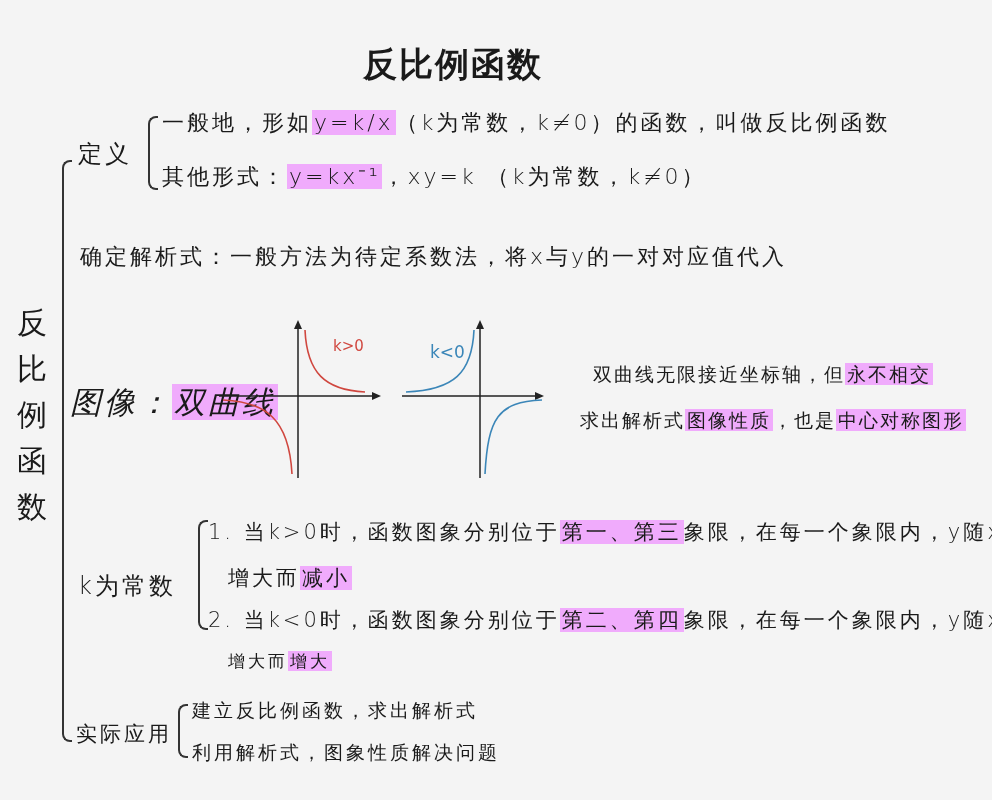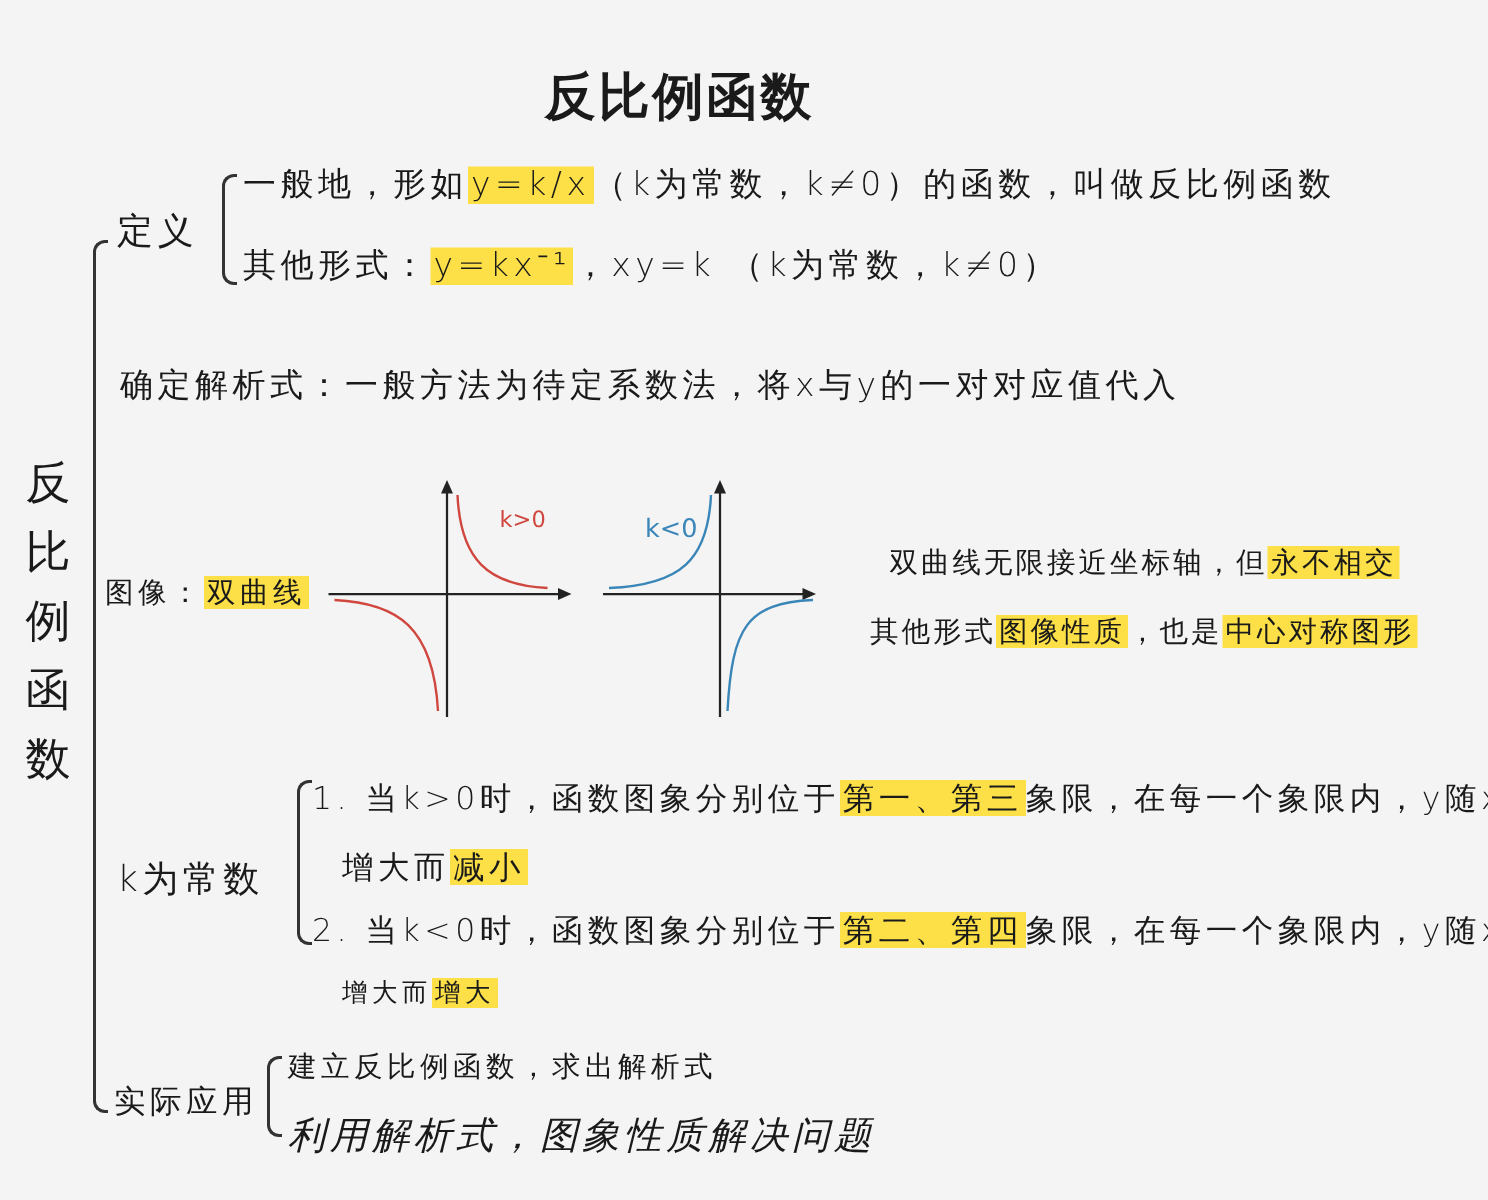--- a/index.html
+++ b/index.html
@@ -4,21 +4,21 @@
 <style>
   html, body { margin:0; padding:0; }
   body {
     width:992px; height:800px; background:#f4f4f4; position:relative; overflow:hidden;
     font-family:"DejaVu Sans", sans-serif; color:#1a1a1a;
   }
   .abs { position:absolute; white-space:nowrap; }
   .title { left:0; width:992px; top:42px; text-align:center; font-size:34px; font-weight:bold; letter-spacing:2px; }
   .title span { position:relative; left:-43px; }
   .hw { font-size:22px; letter-spacing:3px; font-weight:300; }
-  .hl { background:#fde047; padding:0 2px; }
+  .hl { background:#f0abfc; padding:0 2px; }
   .vtitle { left:12px; top:300px; font-size:30px; line-height:46px; width:40px; text-align:center; white-space:normal; }
   .bracket { position:absolute; border:2px solid #333; border-right:none; border-radius:8px 0 0 8px; }
   .mainline { left:62px; top:160px; width:8px; height:578px; }
   .def-br { left:148px; top:116px; width:8px; height:70px; }
   .prop-br { left:198px; top:520px; width:8px; height:106px; }
   .app-br { left:178px; top:704px; width:8px; height:50px; }
   .note { font-size:19px; letter-spacing:2px; }
   svg.graph { position:absolute; }
   .klabel { font-size:15px; }
 </style>
@@ -34,21 +34,21 @@
 <div class="bracket def-br"></div>
 <div class="abs hw" style="left:162px;top:108px;">
   <span>一般地，形如</span><span class="hl">y=k/x</span><span>（k为常数，k≠0）的函数，叫做反比例函数</span>
 </div>
 <div class="abs hw" style="left:162px;top:160px;">
   <span>其他形式：</span><span class="hl">y=kx⁻¹</span><span>，xy=k （k为常数，k≠0）</span>
 </div>
 
 <div class="abs hw" style="left:80px;top:242px;text-align:center;">确定解析式：一般方法为待定系数法，将x与y的一对对应值代入</div>
 
-<div class="abs hw" style="left:70px;top:382px;font-size:19px;">
+<div class="abs hw" style="left:70px;top:382px;font-size:31px;font-style:italic;">
   <span>图像：</span><span class="hl">双曲线</span>
 </div>
 
 <svg class="graph" style="left:215px;top:318px;" width="170" height="160">
   <line x1="4" y1="78" x2="160" y2="78" stroke="#222" stroke-width="1.5"></line>
   <polygon points="166,78 157,74 157,82" fill="#222"></polygon>
   <line x1="83" y1="160" x2="83" y2="8" stroke="#222" stroke-width="1.5"></line>
   <polygon points="83,2 79,11 87,11" fill="#222"></polygon>
   <path d="M90,12 C92,55 110,72 150,74" fill="none" stroke="#d0473f" stroke-width="1.6"></path>
   <path d="M8,82 C50,84 74,100 77,156" fill="none" stroke="#d0473f" stroke-width="1.6"></path>
@@ -62,34 +62,34 @@
   <polygon points="82,2 78,11 86,11" fill="#222"></polygon>
   <path d="M76,12 C74,55 56,72 8,74" fill="none" stroke="#3b86b8" stroke-width="1.6"></path>
   <path d="M144,82 C100,84 90,100 87,156" fill="none" stroke="#3b86b8" stroke-width="1.6"></path>
   <text x="32" y="40" class="klabel" fill="#3b86b8" style="font-size:17px">k&lt;0</text>
 </svg>
 
 <div class="abs note" style="left:593px;top:362px;">
   <span>双曲线无限接近坐标轴，但</span><span class="hl">永不相交</span>
 </div>
 <div class="abs note" style="left:580px;top:408px;">
-  <span>其他形式</span><span class="hl">图像性质</span><span>，也是</span><span class="hl">中心对称图形</span>
+  <span>求出解析式</span><span class="hl">图像性质</span><span>，也是</span><span class="hl">中心对称图形</span>
 </div>
 
 <div class="abs hw" style="left:78px;top:570px;font-size:24px;">k为常数</div>
 <div class="bracket prop-br"></div>
 <div class="abs hw" style="left:208px;top:518px;font-size:21px;">
   <span>1. 当k&gt;0时，函数图象分别位于</span><span class="hl">第一、第三</span><span>象限，在每一个象限内，y随x的</span>
 </div>
 <div class="abs hw" style="left:228px;top:564px;font-size:21px;text-align:right;">
   <span>增大而</span><span class="hl">减小</span>
 </div>
 <div class="abs hw" style="left:208px;top:606px;font-size:21px;">
   <span>2. 当k&lt;0时，函数图象分别位于</span><span class="hl">第二、第四</span><span>象限，在每一个象限内，y随x的</span>
 </div>
 <div class="abs hw" style="left:228px;top:650px;font-size:17px;">
   <span>增大而</span><span class="hl">增大</span>
 </div>
 
 <div class="abs hw" style="left:76px;top:720px;font-size:21px;">实际应用</div>
 <div class="bracket app-br"></div>
 <div class="abs hw" style="left:192px;top:698px;font-size:19px;text-align:right;">建立反比例函数，求出解析式</div>
-<div class="abs hw" style="left:192px;top:740px;font-size:25px;font-style:italic;">利用解析式，图象性质解决问题</div>
+<div class="abs hw" style="left:192px;top:740px;font-size:19px;">利用解析式，图象性质解决问题</div>
 
 </body></html>

